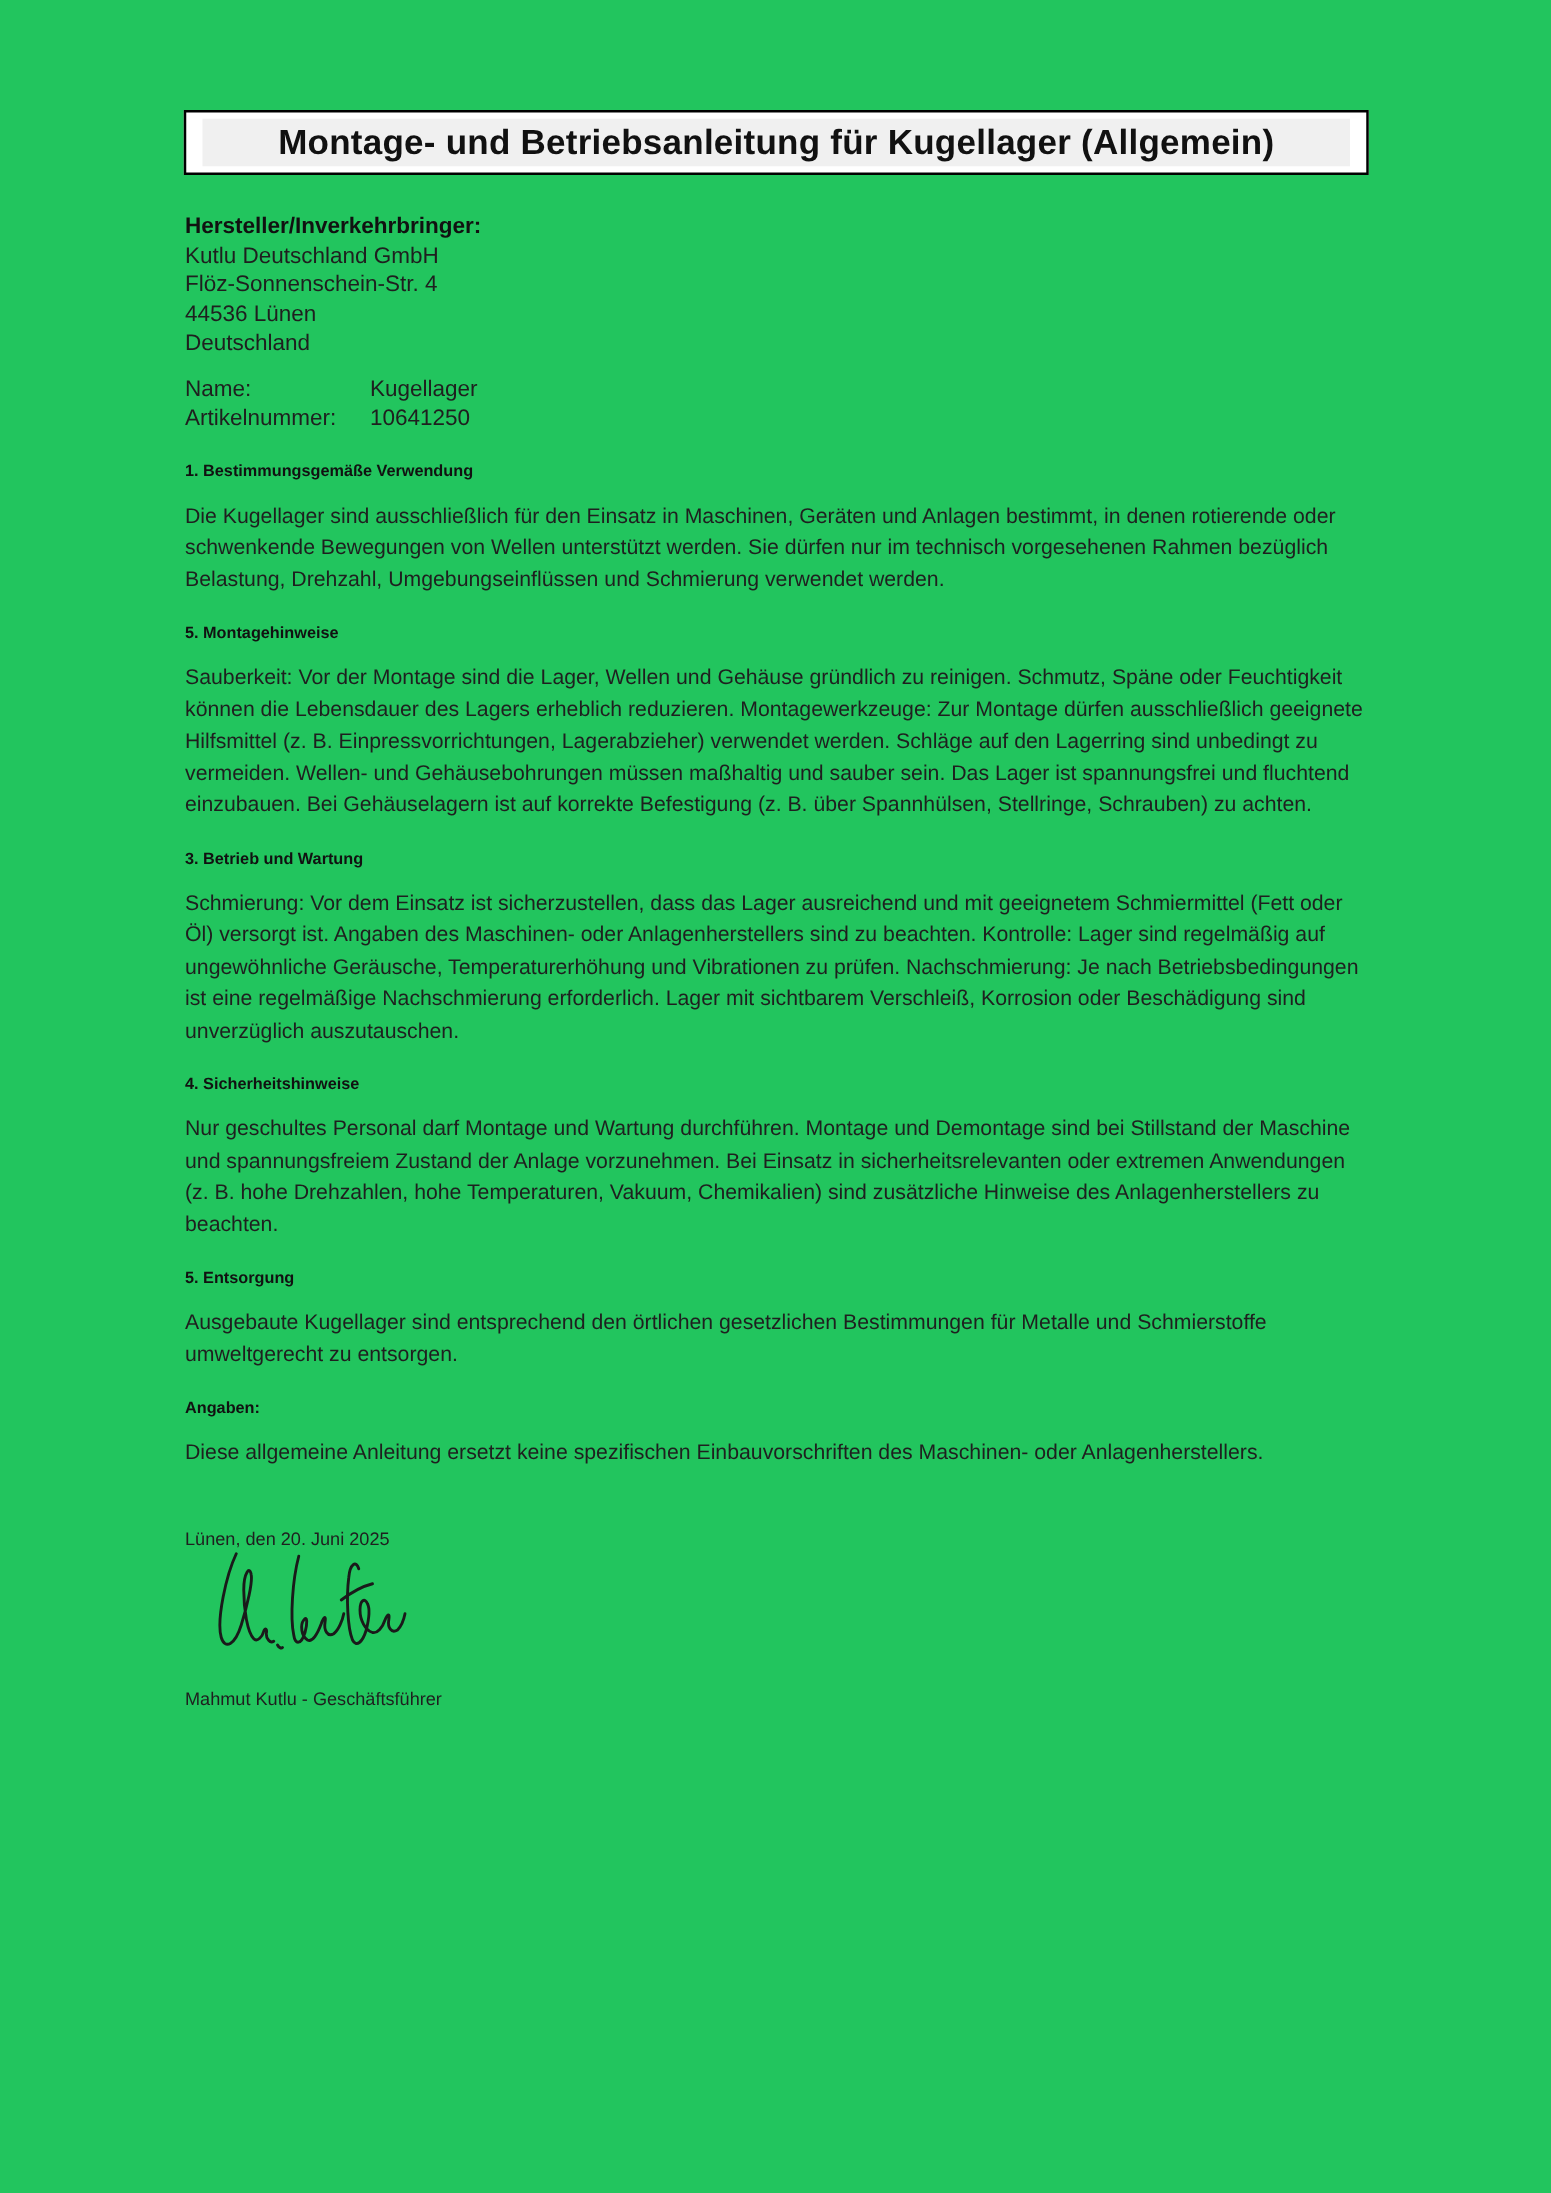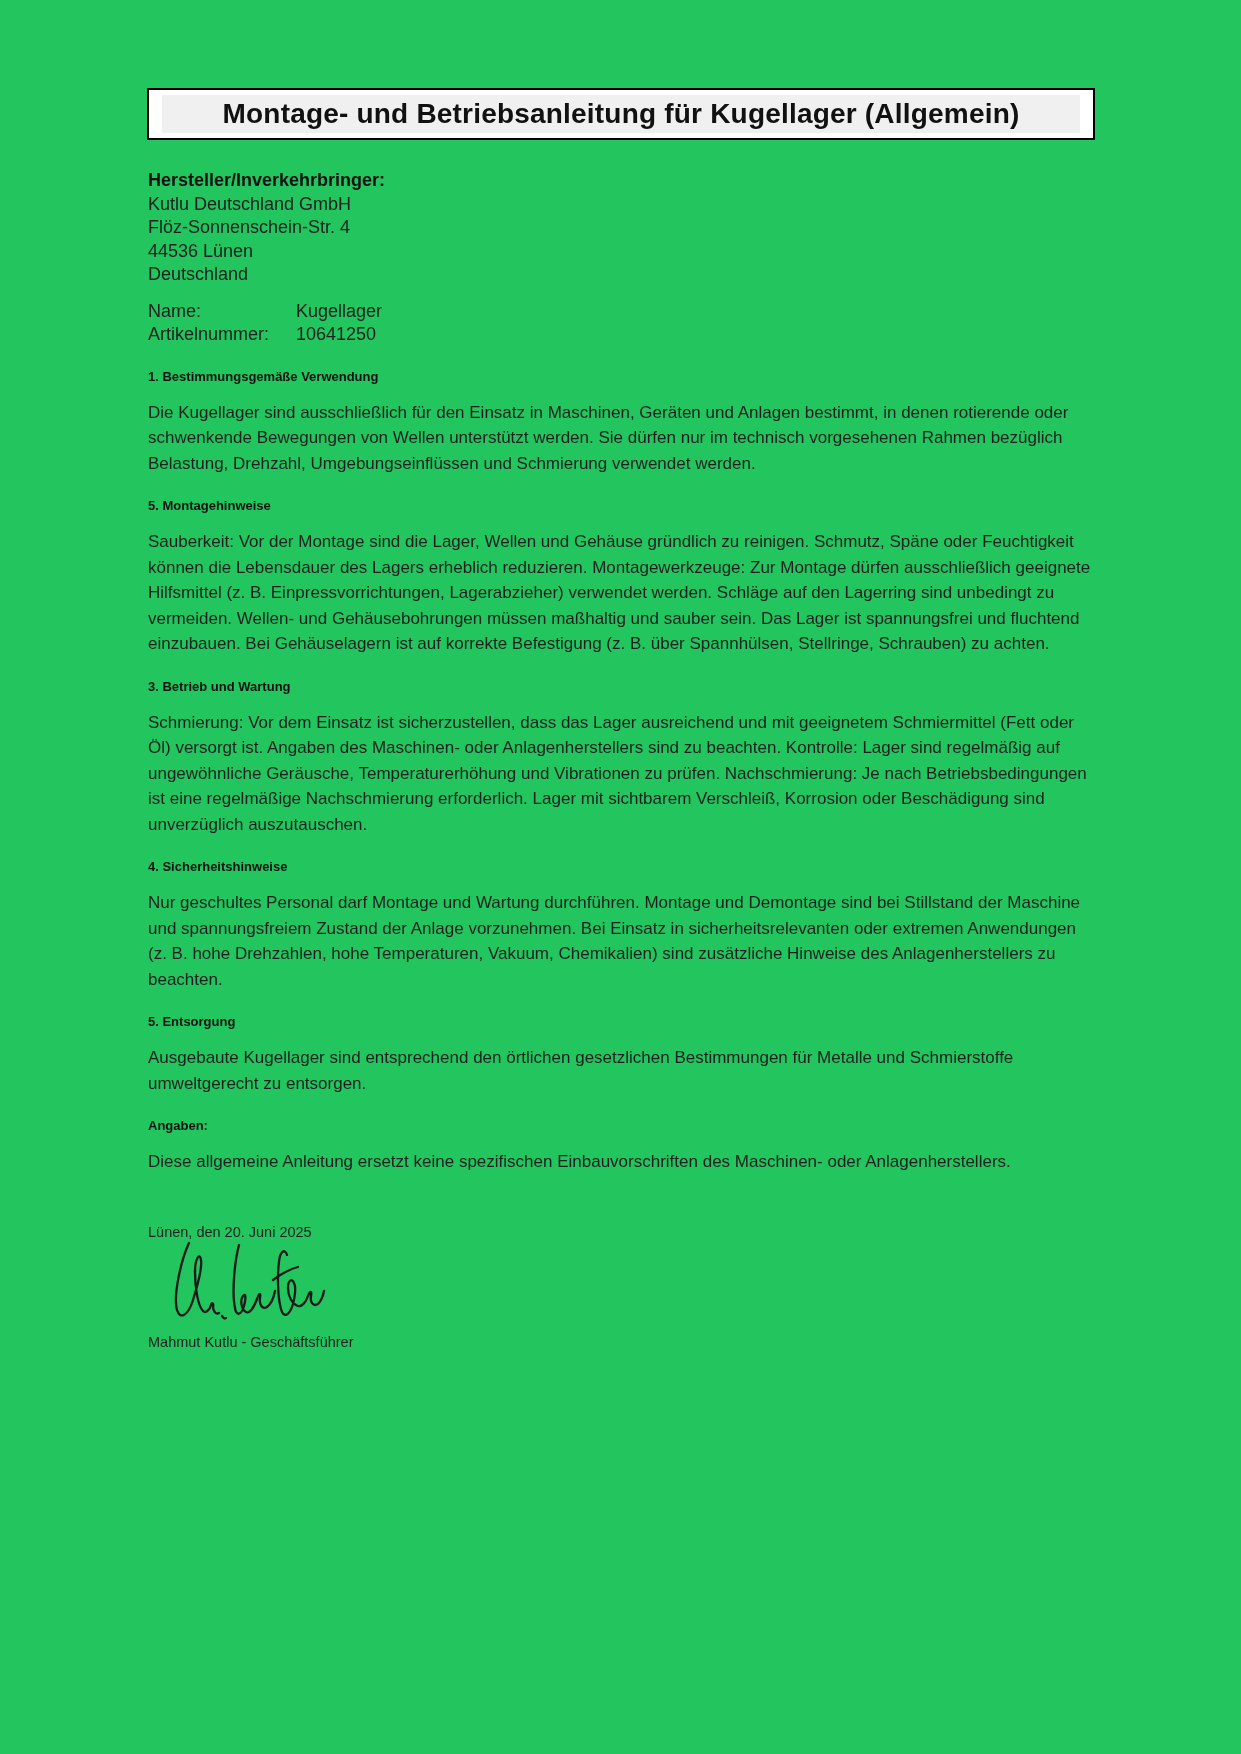--- a/index.html
+++ b/index.html
@@ -71,21 +71,21 @@
     font-size: 14.5px;
     line-height: 20px;
   }
   .signature-wrap {
     margin: -6px 0 0 24px;
     width: 160px;
     height: 95px;
   }
   .signature-wrap svg { display: block; }
   .signer-line {
-    margin: 1px 0 0 0;
+    margin: 19px 0 0 0;
     font-size: 14.5px;
     line-height: 20px;
   }
 </style>
 </head>
 <body>
 
 <div class="page">
 
   <div class="title-box">

